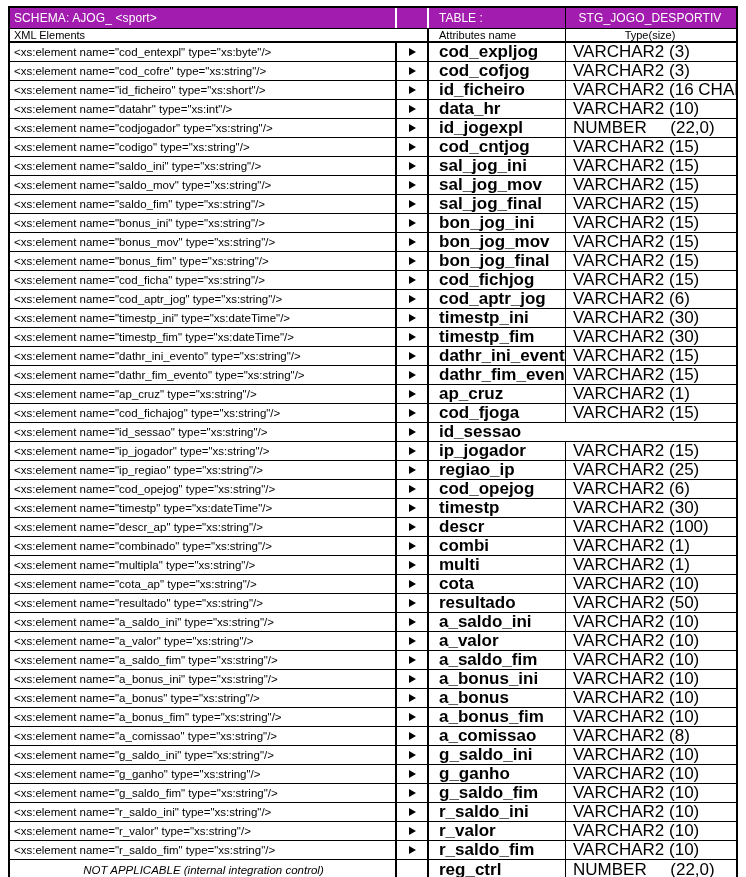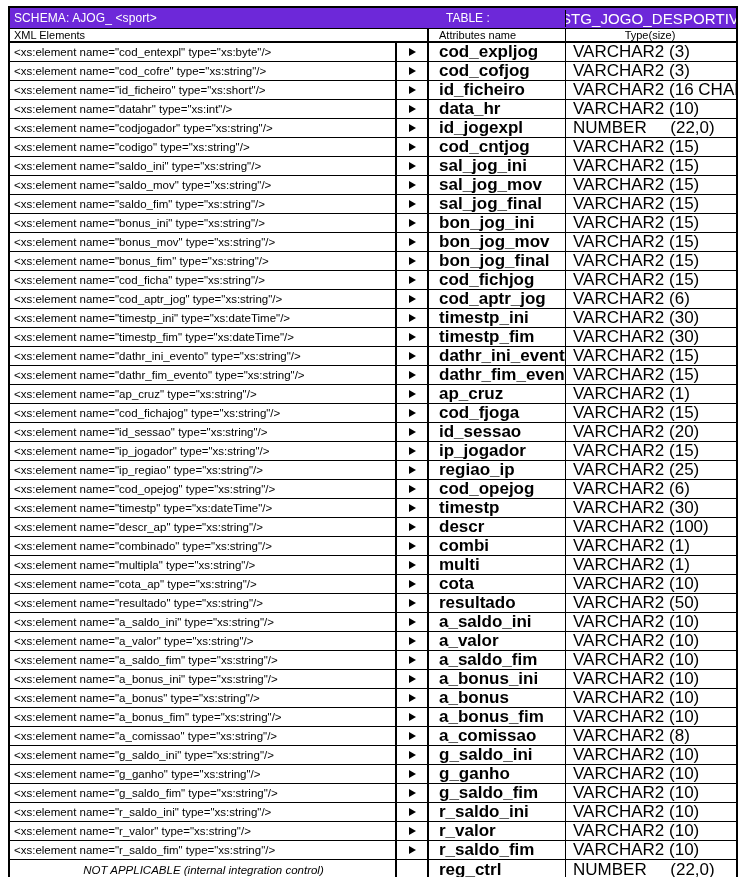--- a/index.html
+++ b/index.html
@@ -66,43 +66,41 @@
     border-left: 1px solid #000000;
     padding: 0 2px 0 7px;
     display: flex;
     align-items: center;
     overflow: hidden;
     white-space: nowrap;
   }
 
   
   .row-banner {
-    background: #6d28d9;
+    background: #a21caf;
     color: #ffffff;
     height: 21px;
     border-bottom: 1px solid #000000;
-    align-items: center;
   }
   .row-banner .c-arrow {
     border-left-color: #ffffff;
     border-right-color: #ffffff;
   }
   .row-banner .c-type {
     border-left-color: #000000;
   }
   .banner-schema {
     font-size: 12px;
     letter-spacing: 0.1px;
   }
   .banner-table-label {
     font-size: 12px;
-    margin-left: 7px;
   }
   .banner-table-name {
-    font-size: 15px;
+    font-size: 12px;
     letter-spacing: 0.1px;
   }
   .row-banner .c-attr { padding-left: 10px; }
   .row-banner .c-type { justify-content: center; padding-left: 0; }
 
   
   .row-colhead {
     height: 14px;
     border-bottom: 2px solid #000000;
     font-size: 11px;
@@ -451,23 +449,20 @@
       <div class="row row-data">
         <div class="c-xml">
           <span class="xml-text">&lt;xs:element name="id_sessao" type="xs:string"/&gt;</span>
         </div>
         <div class="c-arrow">
           <span class="arrow-glyph"></span>
         </div>
         <div class="c-attr">
           <span class="attr-text">id_sessao</span>
         </div>
-        <div class="c-type">
-          <span class="type-text">VARCHAR2 (20)</span>
-        </div>
       </div>
       <div class="row row-data">
         <div class="c-xml">
           <span class="xml-text">&lt;xs:element name="ip_jogador" type="xs:string"/&gt;</span>
         </div>
         <div class="c-arrow">
           <span class="arrow-glyph"></span>
         </div>
         <div class="c-attr">
           <span class="attr-text">ip_jogador</span>

